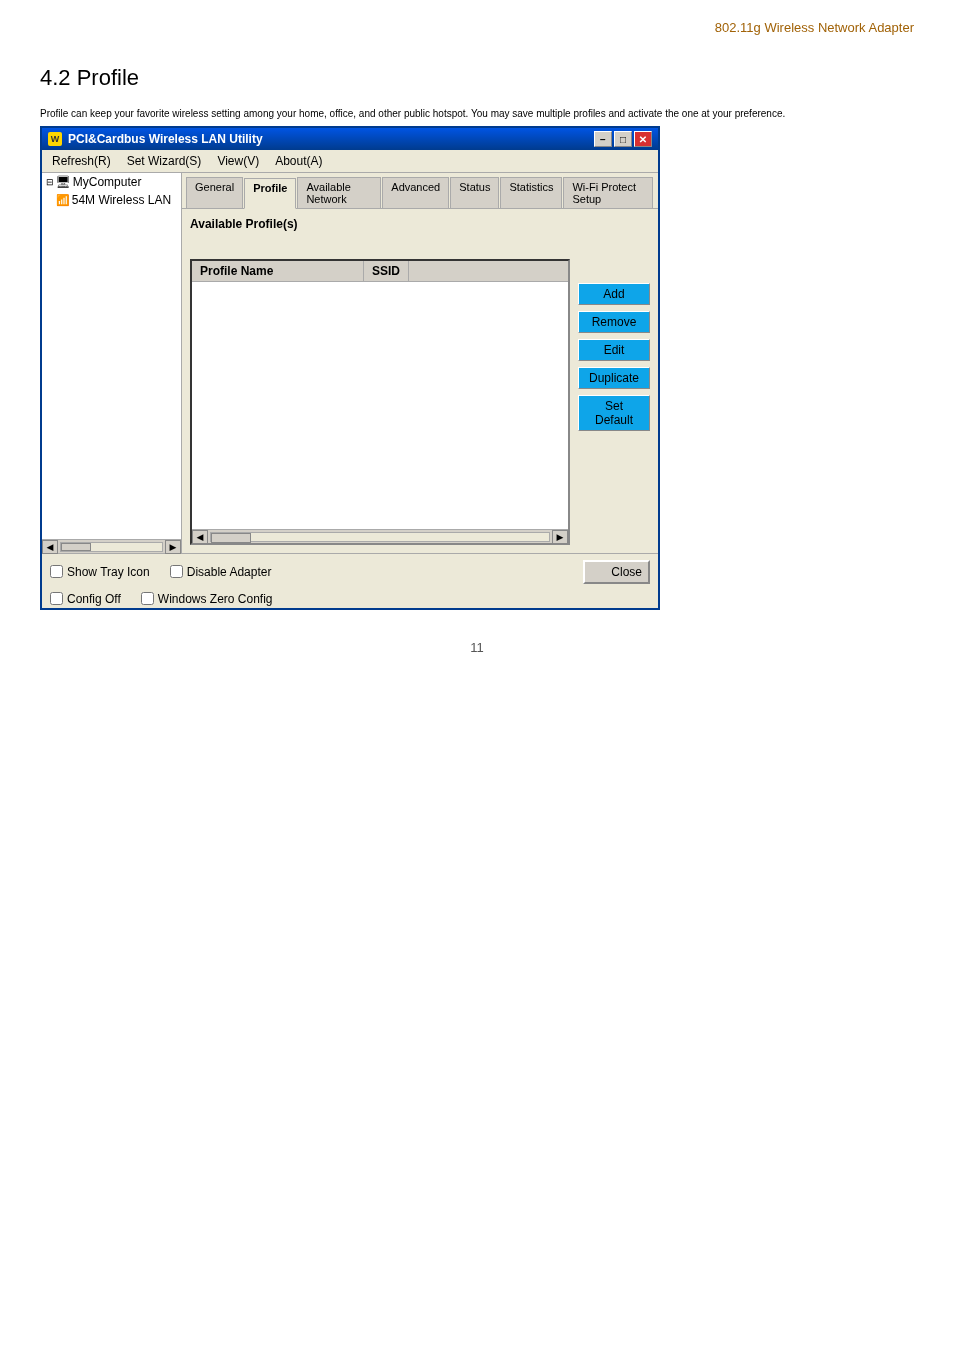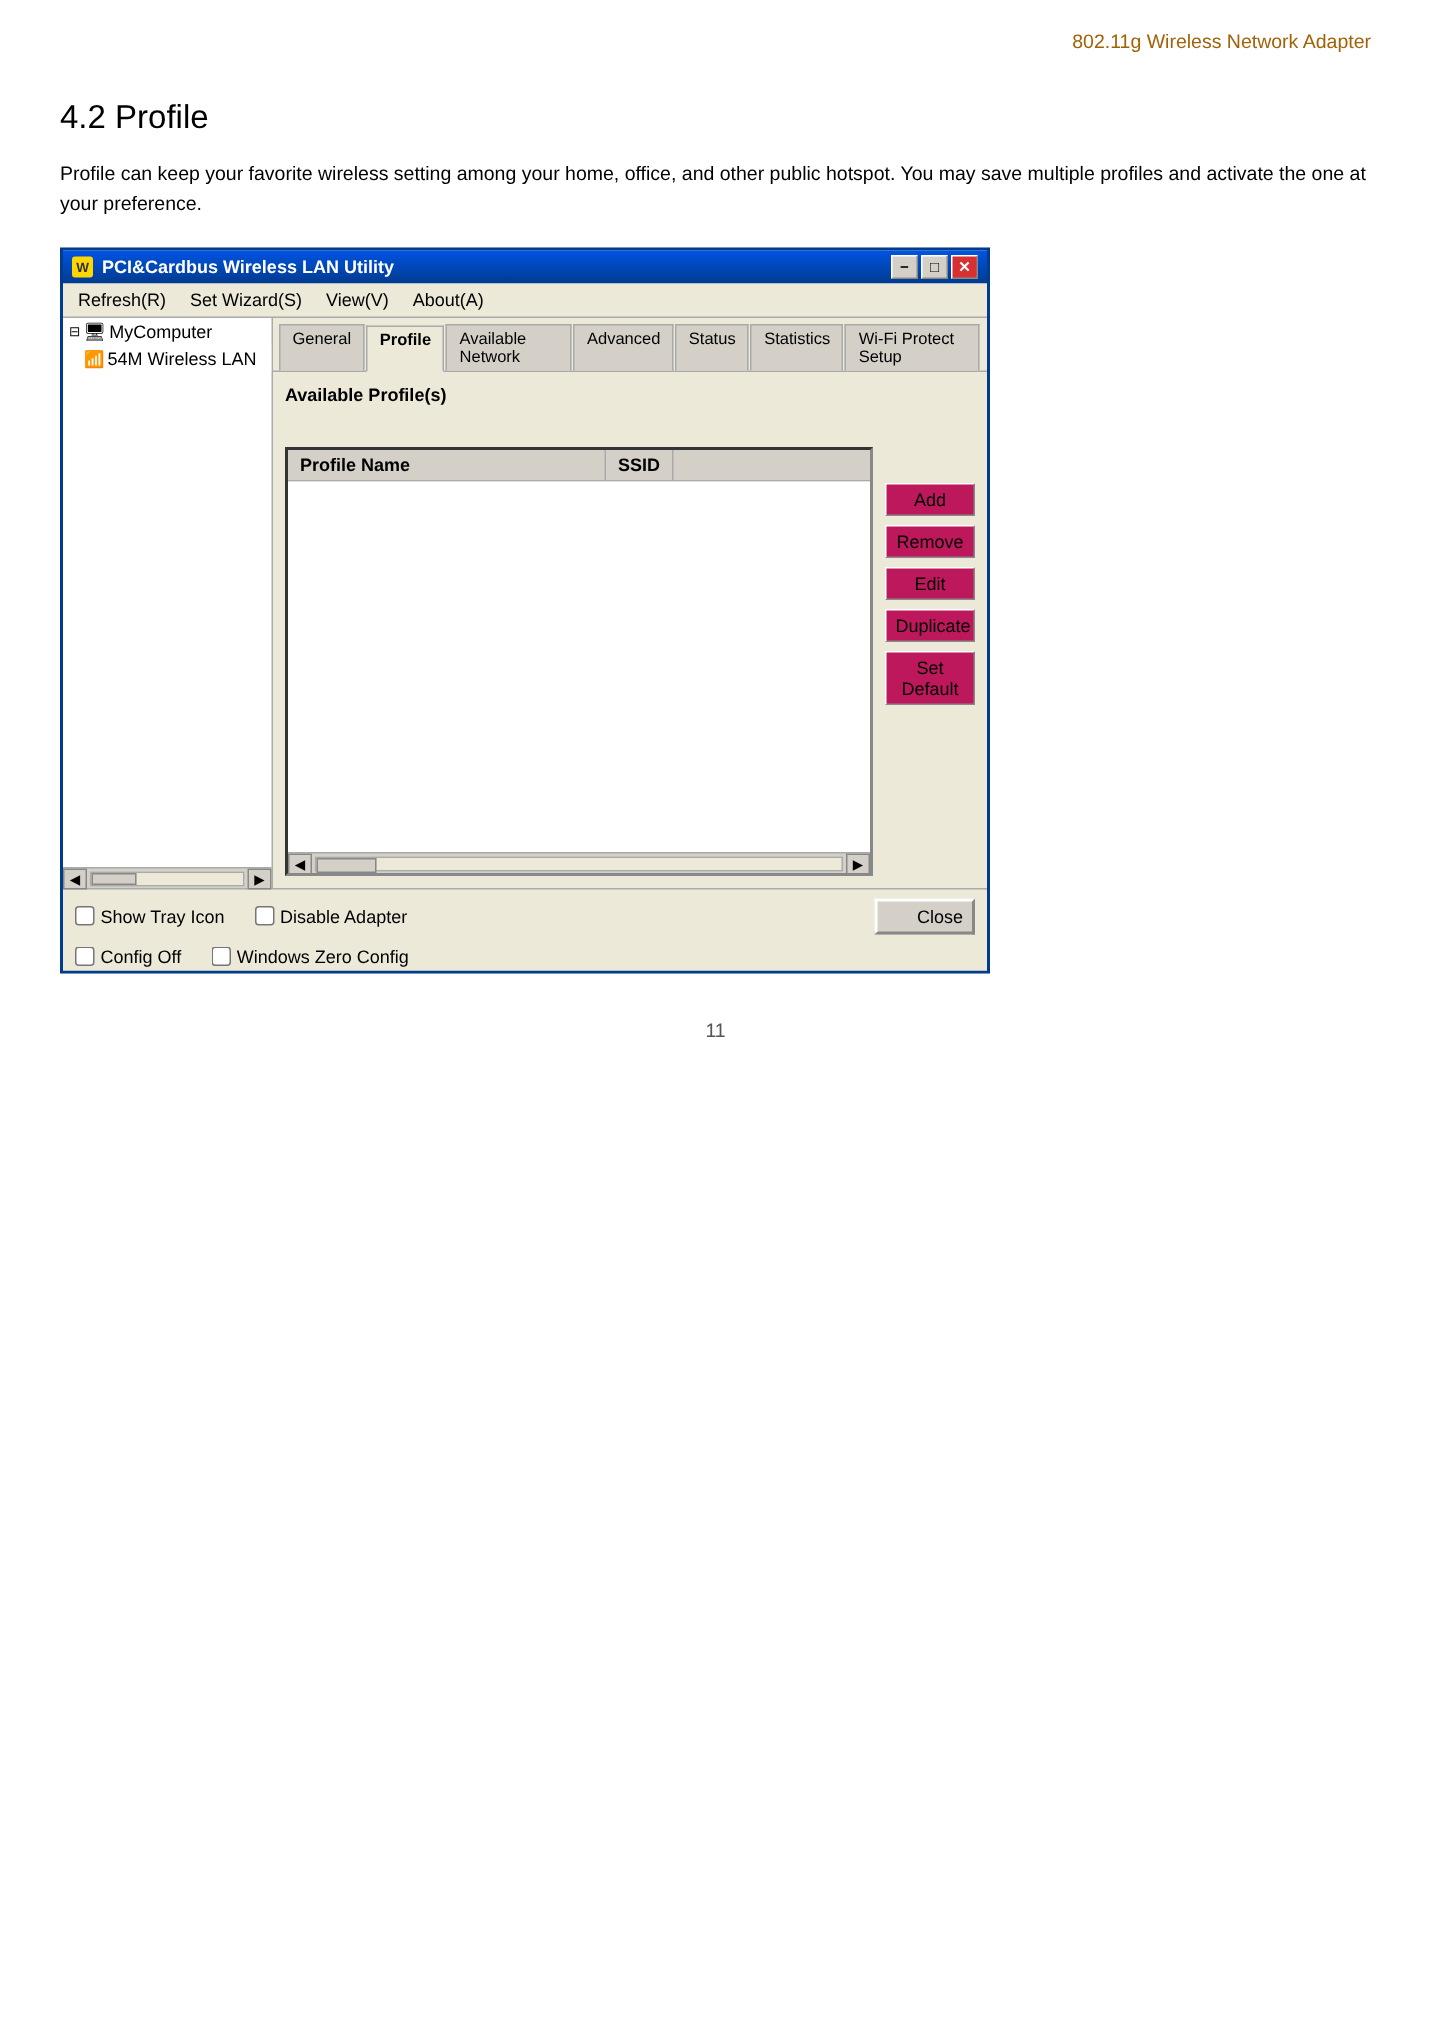--- a/index.html
+++ b/index.html
@@ -16,23 +16,23 @@
       font-size: 13px;
       color: #a16207;
       margin-bottom: 30px;
     }
     .section-title {
       font-size: 22px;
       font-weight: normal;
       margin-bottom: 15px;
     }
     .section-desc {
-      font-size: 13px;
+      font-size: 10px;
       line-height: 1.5;
-      margin-bottom: 20px;
+      margin-bottom: 5px;
     }
     
     .win-outer {
       border: 2px solid #003b8e;
       width: 620px;
       background: #ece9d8;
       font-size: 12px;
     }
     .win-titlebar {
       background: linear-gradient(to bottom, #0054e3, #003b8e);
@@ -223,23 +223,23 @@
       background: #d4d0c8;
       border: 1px solid #888;
     }
     .side-buttons {
       display: flex;
       flex-direction: column;
       gap: 6px;
       padding-top: 24px;
     }
     .side-btn {
-      width: 60px;
+      width: 72px;
       padding: 3px 6px;
-      background: #be185d;
+      background: #0ea5e9;
       border: 1px solid #888;
       border-top-color: #fff;
       border-left-color: #fff;
       cursor: pointer;
       font-size: 12px;
       text-align: center;
     }
     
     .win-bottom {
       border-top: 1px solid #aaa;
@@ -353,21 +353,21 @@
         <div class="tab">Statistics</div>
         <div class="tab">Wi-Fi Protect Setup</div>
       </div>
 
       <div class="profile-panel">
         <div class="profile-label">Available Profile(s)</div>
         <div class="profile-area">
 
           <div class="profile-table-container">
             <div class="profile-table-header">
-              <div class="col" style="width:212px;">Profile Name</div>
+              <div class="col" style="width:172px;">Profile Name</div>
               <div class="col">SSID</div>
             </div>
             <div class="profile-table-body"></div>
 
             <div class="profile-scrollbar">
               <div class="scroll-left-btn">◀</div>
               <div class="scroll-track">
                 <div class="scroll-thumb"></div>
               </div>
               <div class="scroll-right-btn">▶</div>

